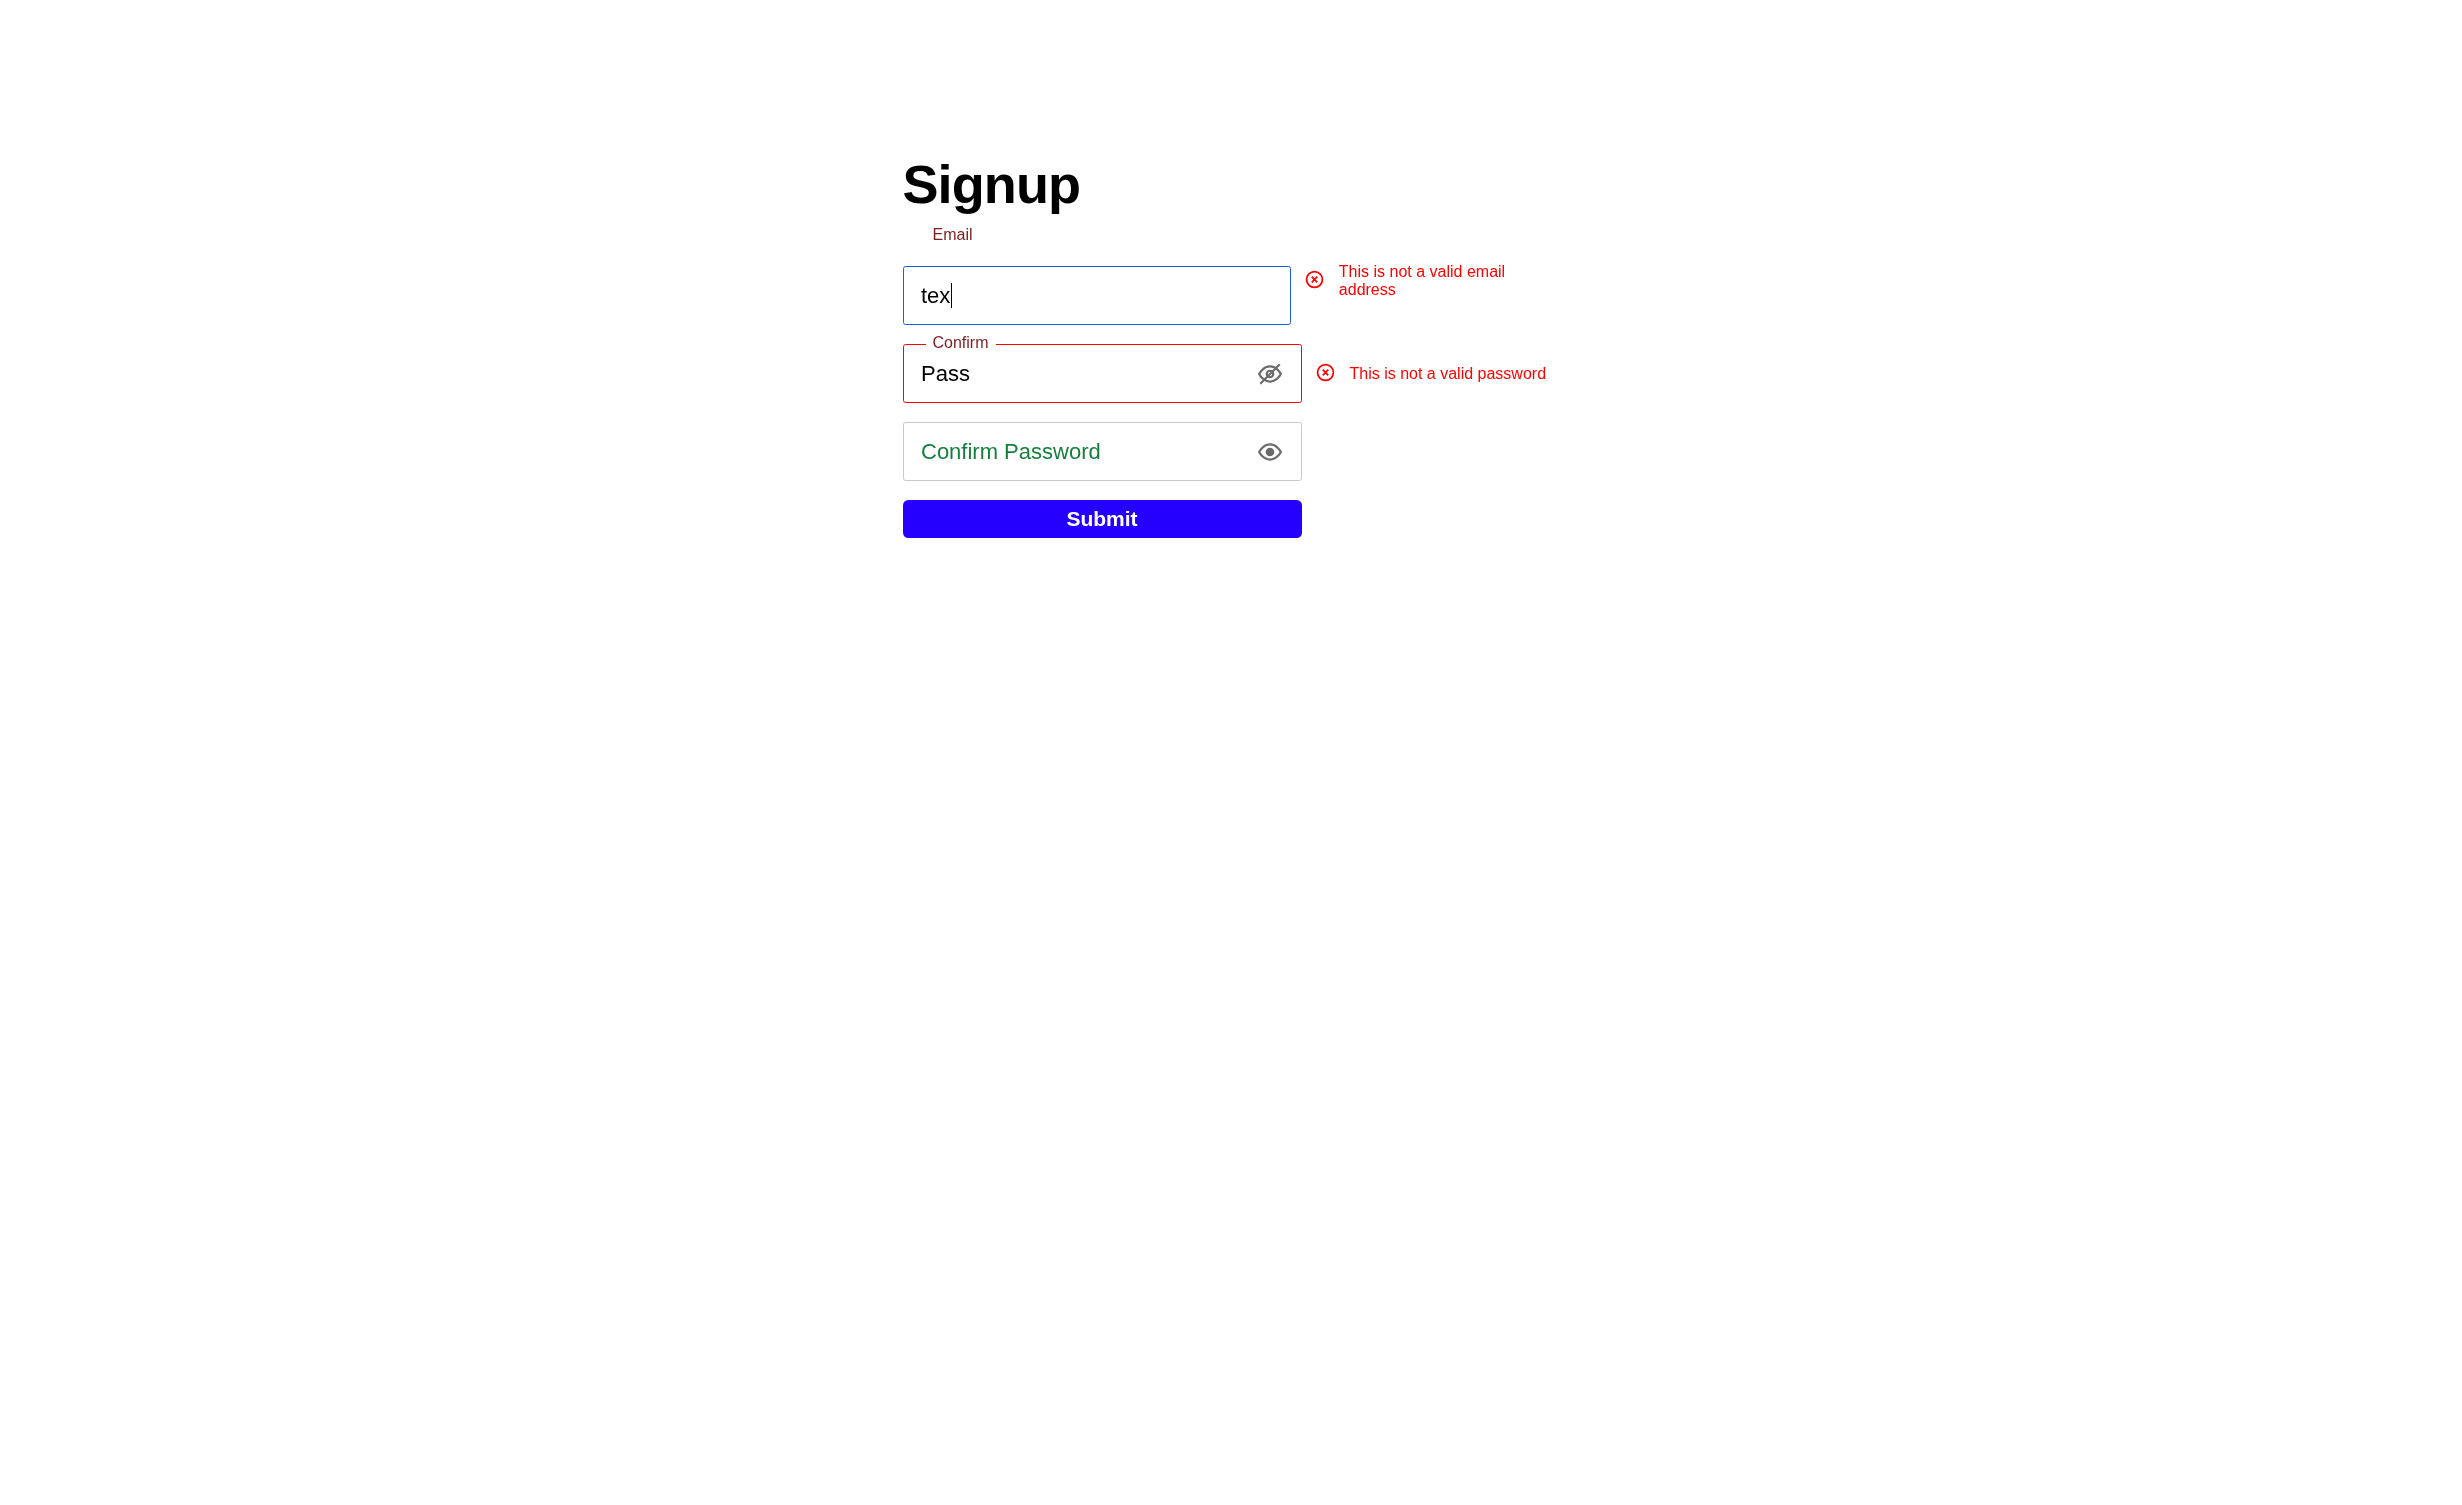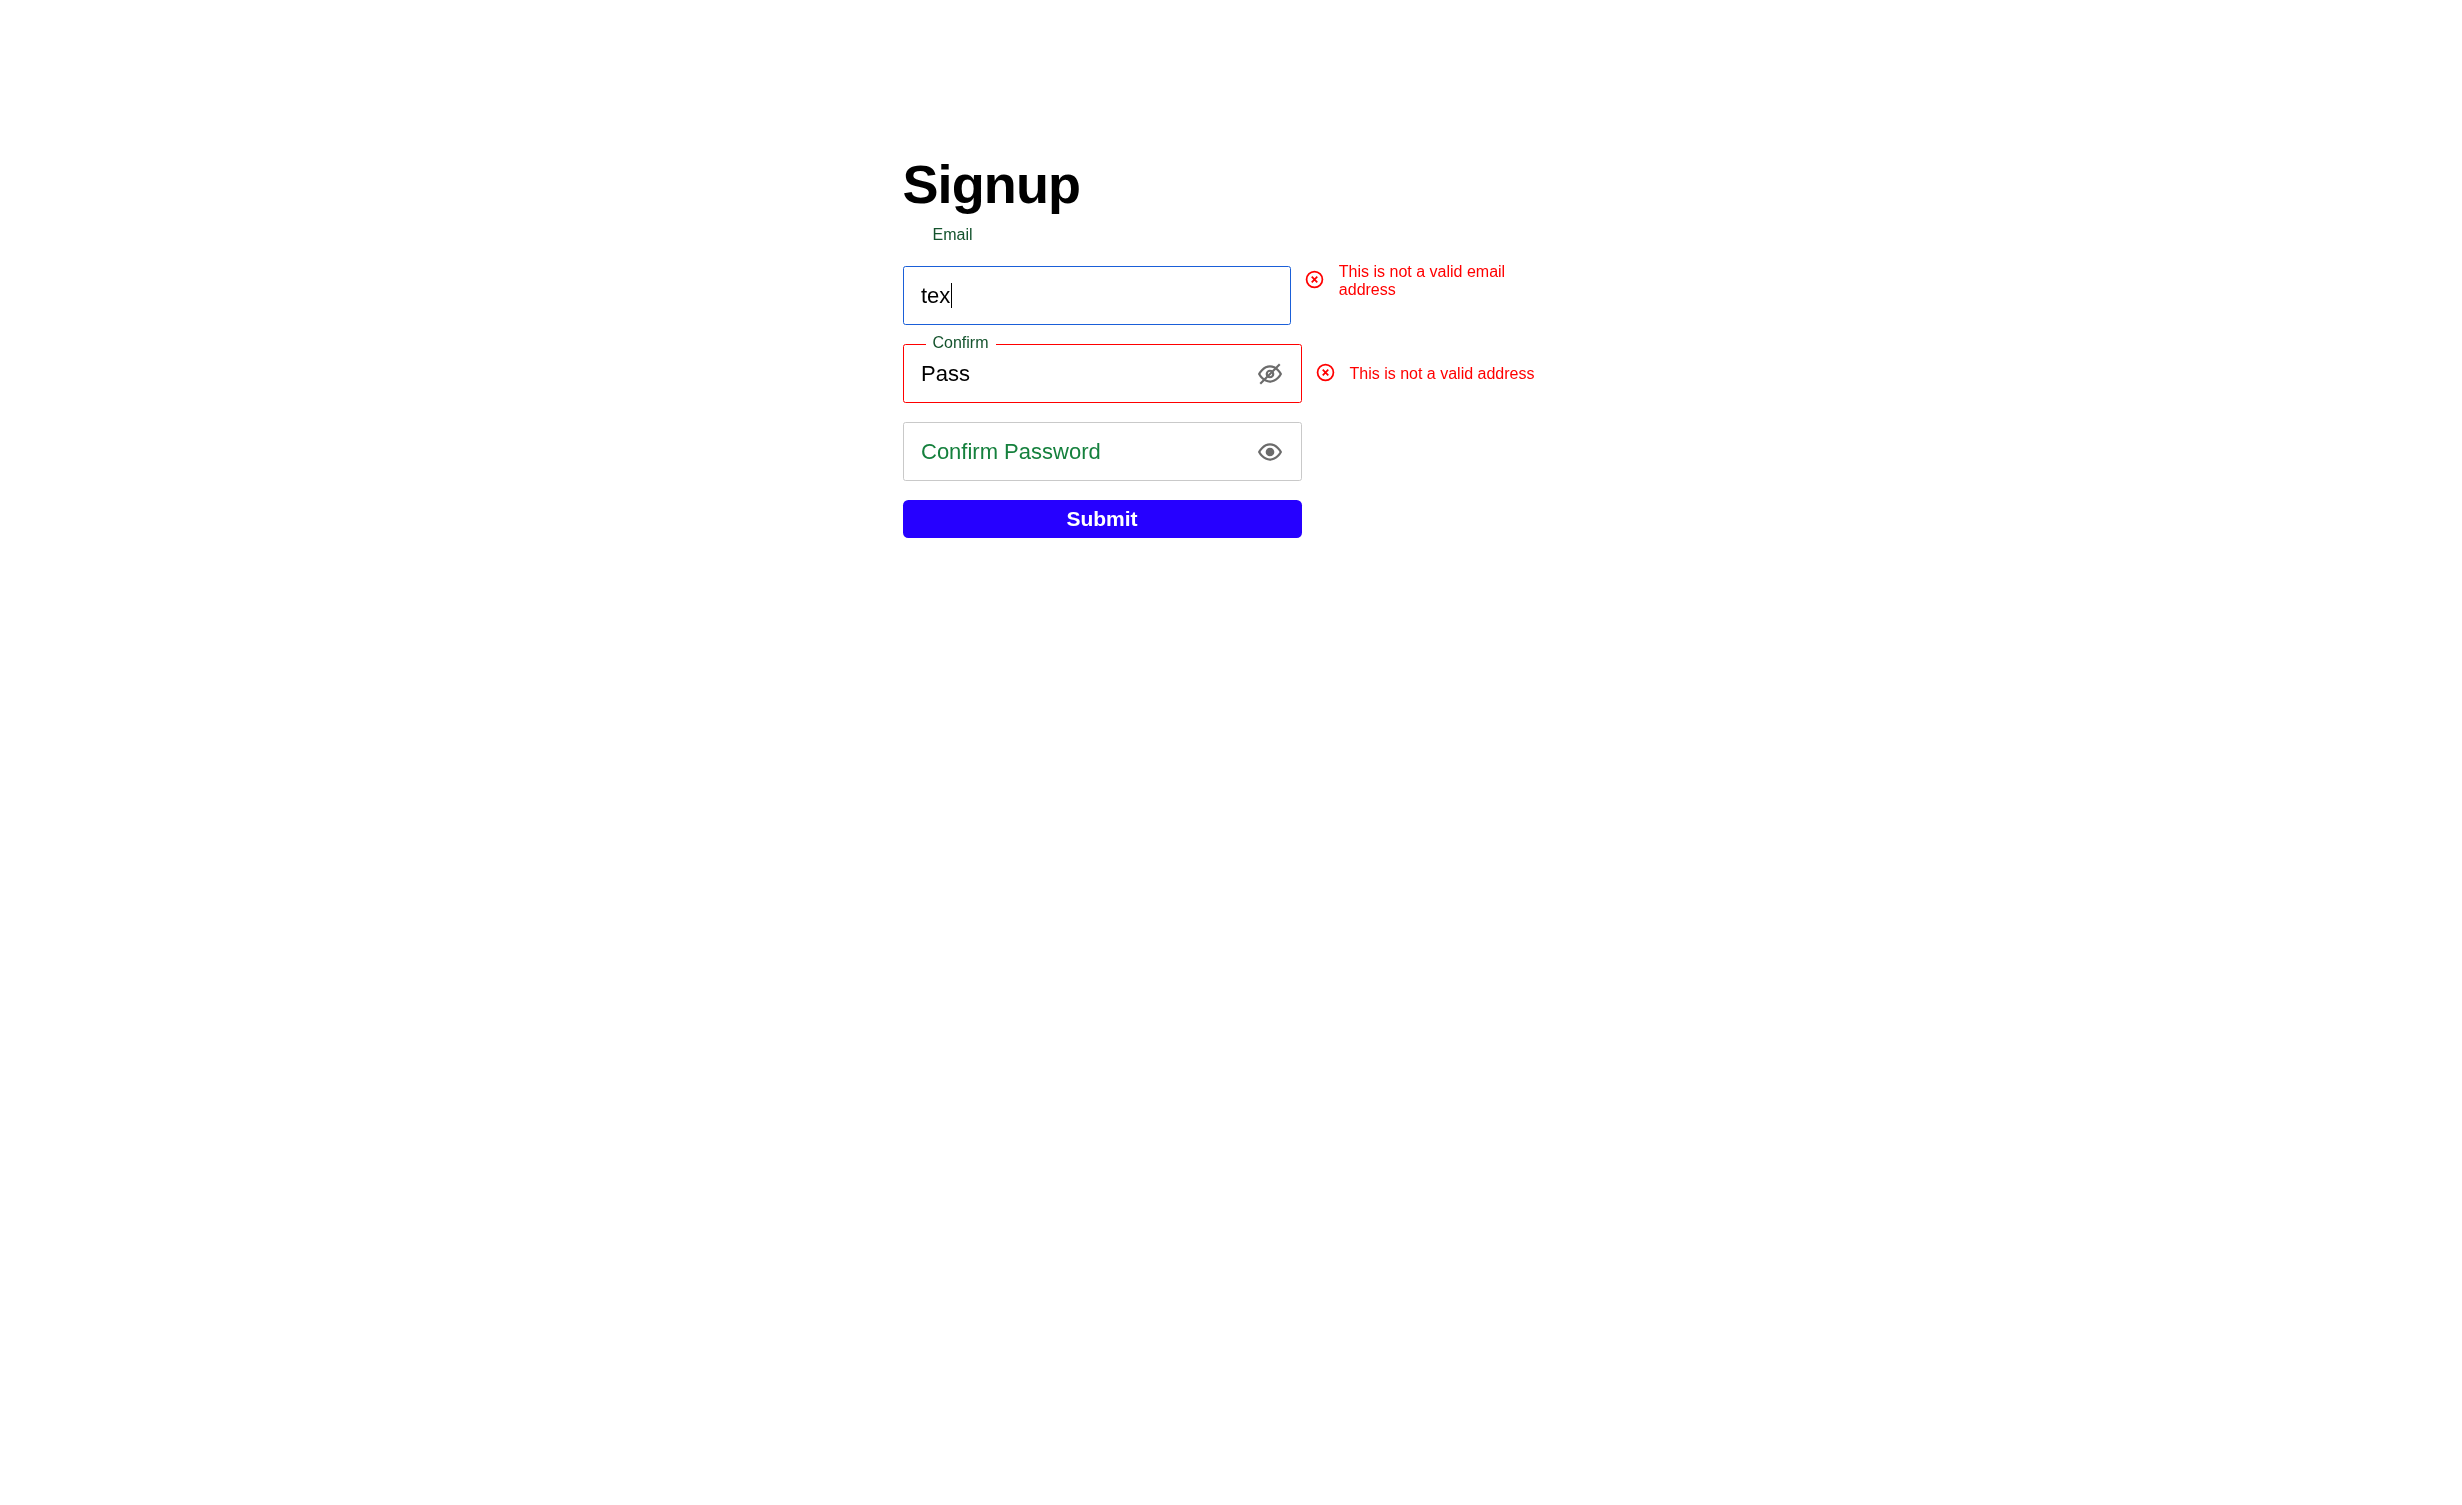--- a/index.html
+++ b/index.html
@@ -39,21 +39,21 @@
       position: absolute;
       top: -9.6px;
       left: 23px;
       background: #fff;
       padding: 0 7px;
       font-size: 16px;
       font-weight: 500;
       z-index: 1;
     }
     .label-default { color: #2600ff; }
-    .label-error { color: #14532d; }
+    .label-error { color: #7f1d1d; }
     .input-box {
       width: 100%;
       height: 59px;
       border: 1.8px solid #c9c9c9;
       border-radius: 2.6px;
       padding: 0 17.5px;
       font-size: 22px;
       color: #000;
       outline: none;
       background: #fff;
@@ -159,21 +159,21 @@
         </span>
       </div>
     </div>
     <div class="status-area">
       <span>
         <svg width="19" height="19" viewBox="0 0 24 24" fill="none" stroke="#ff0000" stroke-width="2.2">
           <circle cx="12" cy="12" r="10"></circle>
           <path d="M8.5 8.5l7 7M15.5 8.5l-7 7"></path>
         </svg>
       </span>
-      <span class="error-text">This is not a valid address</span>
+      <span class="error-text">This is not a valid password</span>
     </div>
   </div>
 
   
   <div class="field-row">
     <div class="field-container">
       <div class="input-box">
         <span class="input-text">
             <span class="placeholder">Confirm Password</span>
           </span>

